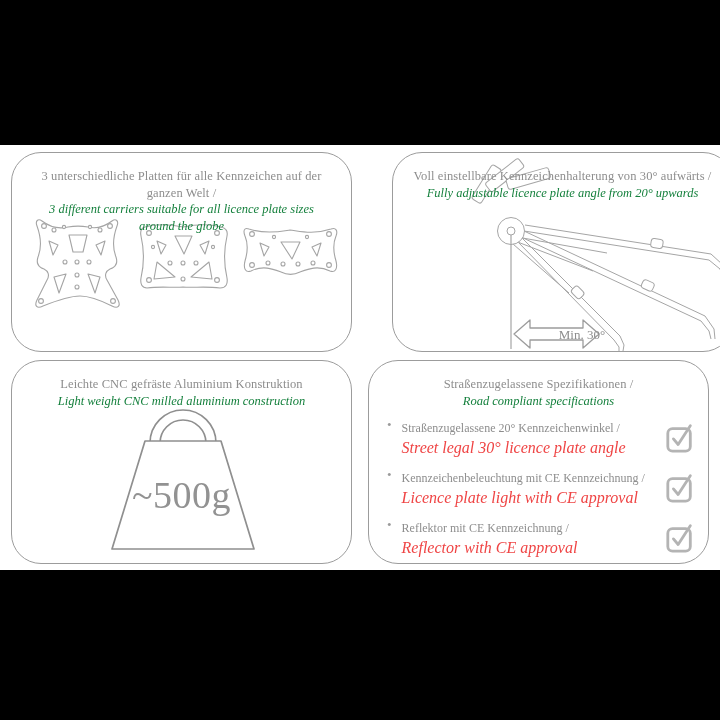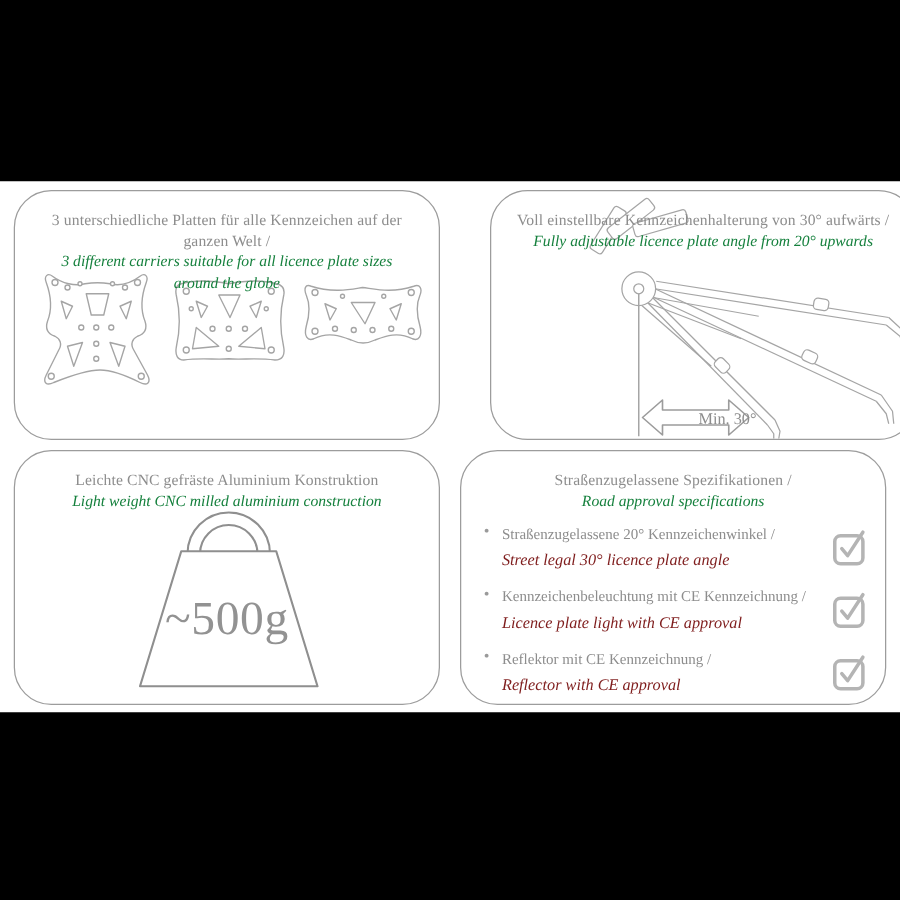--- a/index.html
+++ b/index.html
@@ -32,21 +32,21 @@
   }
   .weight-label{
     position:absolute;z-index:4;left:0;top:113px;width:100%;height:42px;
     text-align:center;font-size:38px;line-height:42px;color:#929292;letter-spacing:.5px;
   }
   .spec-list{position:relative;z-index:3;list-style:none;margin:7px 0 0 0;padding:0 13px 0 12px;}
   .spec-item{display:flex;align-items:flex-start;margin-bottom:7.5px;}
   .spec-item .dot{color:#9a9a9a;font-size:13px;line-height:16px;padding:1px 10px 0 6px;flex:0 0 auto;}
   .spec-item .txt{flex:1 1 auto;line-height:1.33;}
   .spec-item .txt .de{font-size:12px;color:#8d8d8d;}
-  .spec-item .txt .en{font-size:13px;color:#7f1d1d;font-style:italic;text-align:center;}
+  .spec-item .txt .en{font-size:16px;color:#ef4444;font-style:italic;text-align:center;}
   .spec-item .cbx{flex:0 0 auto;align-self:center;margin-left:6px;}
   .weight-svg{position:absolute;z-index:1;left:calc(50% - 78px);top:36px;}
 </style>
 </head>
 <body>
 
 <div class="stage">
   <div class="bar top"></div>
 
   <div class="content">
@@ -178,21 +178,21 @@
         <path d="M46,46 A33,33 0 0 1 112,46"></path>
         <path d="M56,46 A23,23 0 0 1 102,46"></path>
         <path fill="#fff" d="M41,44 L117,44 L150,152 L8,152 Z"></path>
       </svg>
       <div class="weight-label">~500g</div>
     </section>
 
     <section class="panel p-br">
       <div class="hdr">
         <div class="de">Straßenzugelassene Spezifikationen /</div>
-        <div class="en">Road approval specifications</div>
+        <div class="en">Road compliant specifications</div>
       </div>
       <ul class="spec-list">
         <li class="spec-item">
           <span class="dot">•</span>
           <span class="txt">
             <span class="de">Straßenzugelassene 20° Kennzeichenwinkel /</span><br>
             <span class="en">Street legal 30° licence plate angle</span>
           </span>
           <svg class="cbx" width="30" height="32" viewBox="0 0 32 34">
             <rect x="3" y="8" width="24" height="24" rx="5" fill="none" stroke="#b4b4b4" stroke-width="3"></rect>

